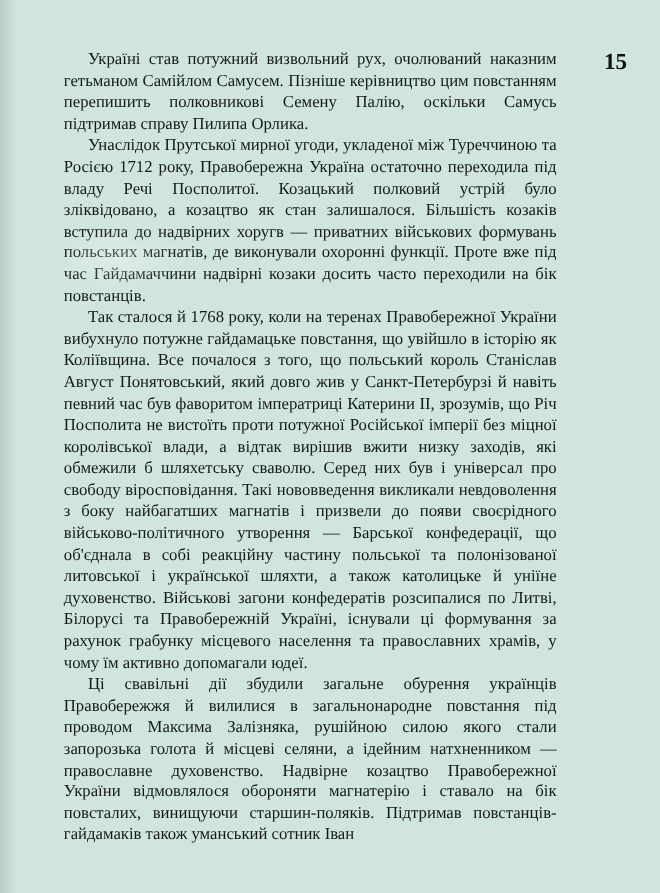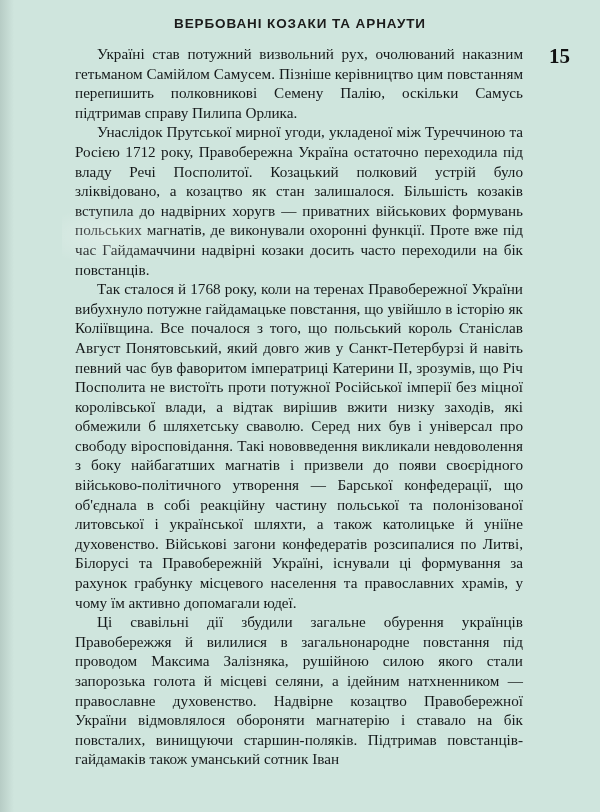--- a/index.html
+++ b/index.html
@@ -45,21 +45,20 @@
     position: absolute;
     top: 44px;
     left: 58px;
     width: 448px;
     font-size: 15.2px;
     line-height: 19.6px;
     color: #15191a;
     text-align: justify;
     text-justify: inter-word;
     hyphens: manual;
-    margin-left: 17px;
   }
   .body-text p {
     margin: 0;
     text-indent: 22px;
   }
   .smudge {
     position: absolute;
     left: 62px;
     top: 206px;
     width: 110px;
@@ -77,21 +76,20 @@
     pointer-events: none;
   }
 </style>
 </head>
 <body>
 
 <div class="page">
 
   <div class="edge-shadow"></div>
 
-  <div class="running-head">ВЕРБОВАНІ КОЗАКИ ТА АРНАУТИ</div>
 
   <div class="folio">15</div>
 
   <div class="body-text">
     <p>Україні став потужний визвольний рух, очолюваний наказним гетьманом Самійлом Самусем. Пізніше керівництво цим повстанням перепишить полковникові Семену Палію, оскільки Самусь підтримав справу Пилипа Орлика.</p>
     <p>Унаслідок Прутської мирної угоди, укладеної між Туреччиною та Росією 1712 року, Правобережна Україна остаточно переходила під владу Речі Посполитої. Козацький полковий устрій було зліквідовано, а козацтво як стан залишалося. Більшість козаків вступила до надвірних хоругв — приватних військових формувань польських магнатів, де виконували охоронні функції. Проте вже під час Гайдамаччини надвірні козаки досить часто переходили на бік повстанців.</p>
     <p>Так сталося й 1768 року, коли на теренах Правобережної України вибухнуло потужне гайдамацьке повстання, що увійшло в історію як Коліївщина. Все почалося з того, що польський король Станіслав Август Понятовський, який довго жив у Санкт-Петербурзі й навіть певний час був фаворитом імператриці Катерини II, зрозумів, що Річ Посполита не вистоїть проти потужної Російської імперії без міцної королівської влади, а відтак вирішив вжити низку заходів, які обмежили б шляхетську сваволю. Серед них був і універсал про свободу віросповідання. Такі нововведення викликали невдоволення з боку найбагатших магнатів і призвели до появи своєрідного військово-політичного утворення — Барської конфедерації, що об'єднала в собі реакційну частину польської та полонізованої литовської і української шляхти, а також католицьке й уніїне духовенство. Військові загони конфедератів розсипалися по Литві, Білорусі та Правобережній Україні, існували ці формування за рахунок грабунку місцевого населення та православних храмів, у чому їм активно допомагали юдеї.</p>
     <p>Ці свавільні дії збудили загальне обурення українців Правобережжя й вилилися в загальнонародне повстання під проводом Максима Залізняка, рушійною силою якого стали запорозька голота й місцеві селяни, а ідейним натхненником — православне духовенство. Надвірне козацтво Правобережної України відмовлялося обороняти магнатерію і ставало на бік повсталих, винищуючи старшин-поляків. Підтримав повстанців-гайдамаків також уманський сотник Іван</p>
   </div>
 

